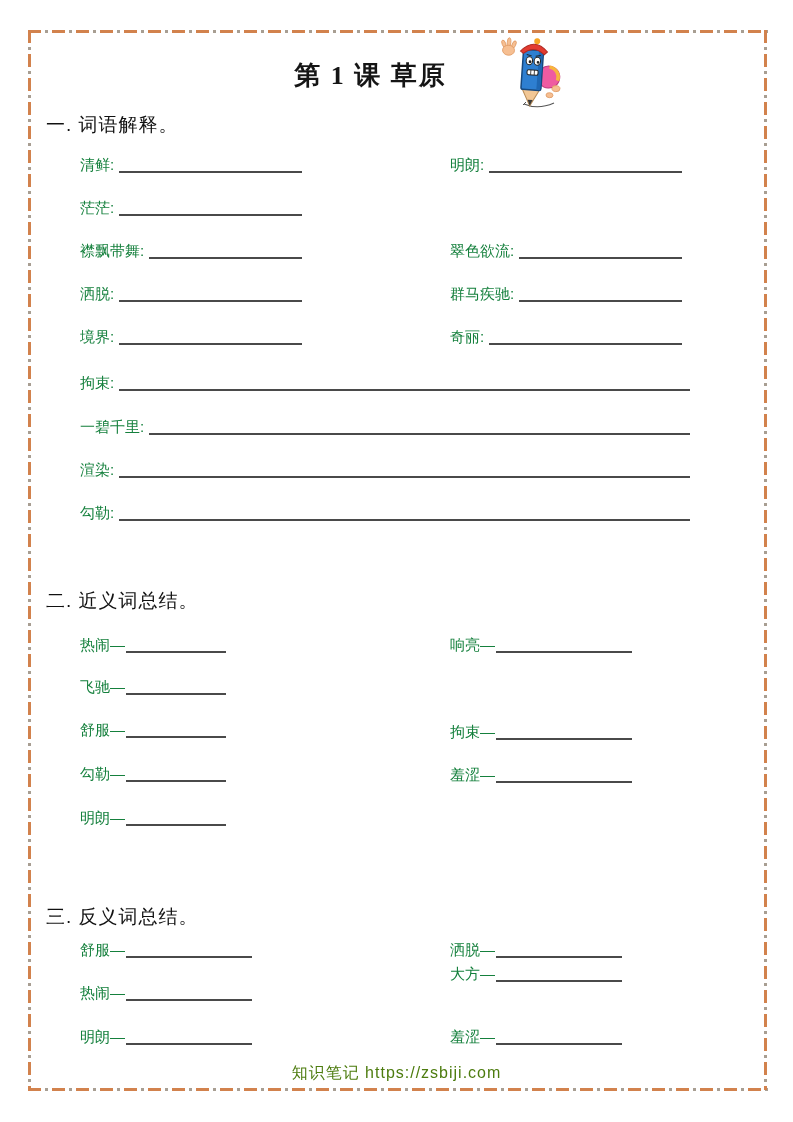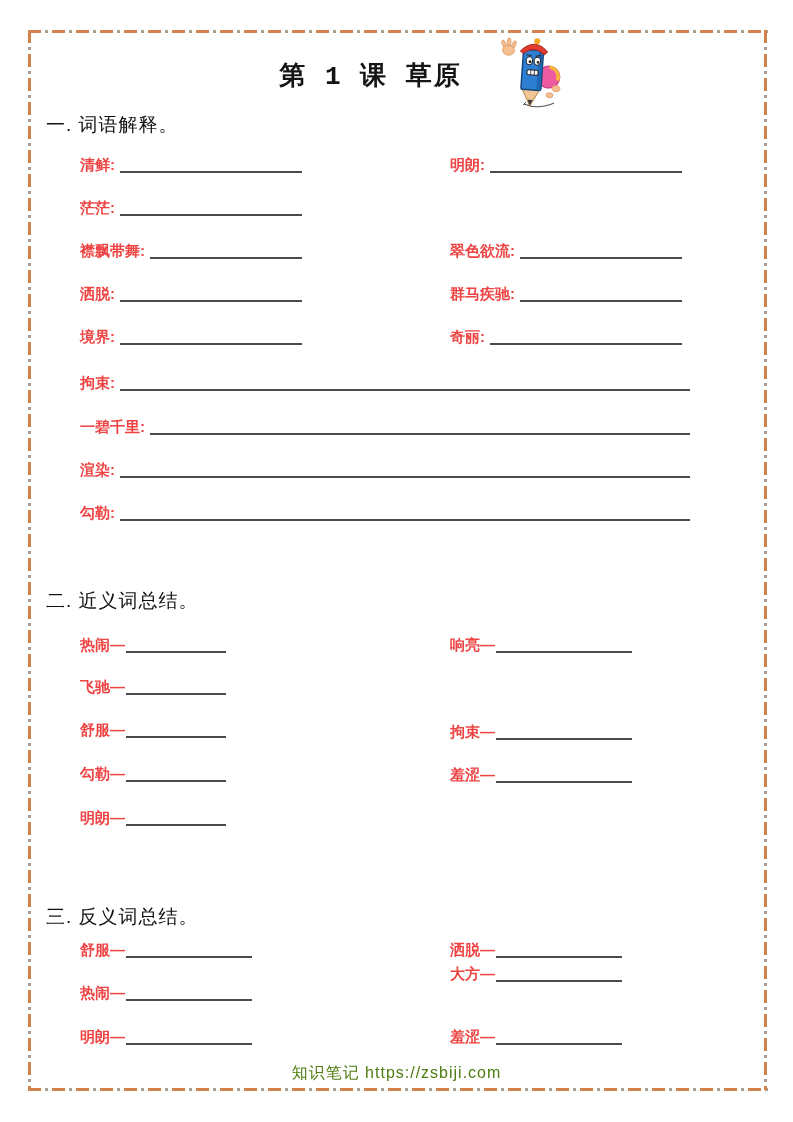--- a/index.html
+++ b/index.html
@@ -17,35 +17,35 @@
   .b-v{width:3px;top:30px;height:1060px;
     background:repeating-linear-gradient(180deg,#d2824d 0 13px,transparent 13px 17px,#a89e92 17px 20px,transparent 20px 24px);}
   .b-top{top:30px;}
   .b-bottom{top:1088px;}
   .b-left{left:28px;}
   .b-right{left:764px;}
 
   .title{
     position:absolute;top:58px;left:0;width:100%;
     text-align:center;padding-right:52px;box-sizing:border-box;
-    font-family:Liberation Mono, monospace;
+    font-family:Liberation Serif, serif;
     font-weight:700;font-size:26px;color:#151515;
     letter-spacing:2px;
   }
   .mascot{position:absolute;left:496px;top:36px;width:74px;height:74px;}
 
   .h{
     position:absolute;left:46px;
     font-weight:400;font-size:19px;color:#111;
     letter-spacing:1px;
   }
 
   .item{position:absolute;display:flex;align-items:flex-end;height:26px;}
   .item .lab{
-    font-weight:700;font-size:15px;color:#ef4444;
+    font-weight:400;font-size:15px;color:#15803d;
     white-space:nowrap;line-height:20px;padding-right:5px;
   }
   .item.dash .lab{padding-right:1px;}
   .item .bl{flex:1;border-bottom:2px solid #4a4a4a;margin-bottom:2px;}
 
   .footer{
     position:absolute;top:1063px;left:0;width:100%;
     text-align:center;font-size:16px;color:#4d7c0f;letter-spacing:1px;
   }
 </style>

